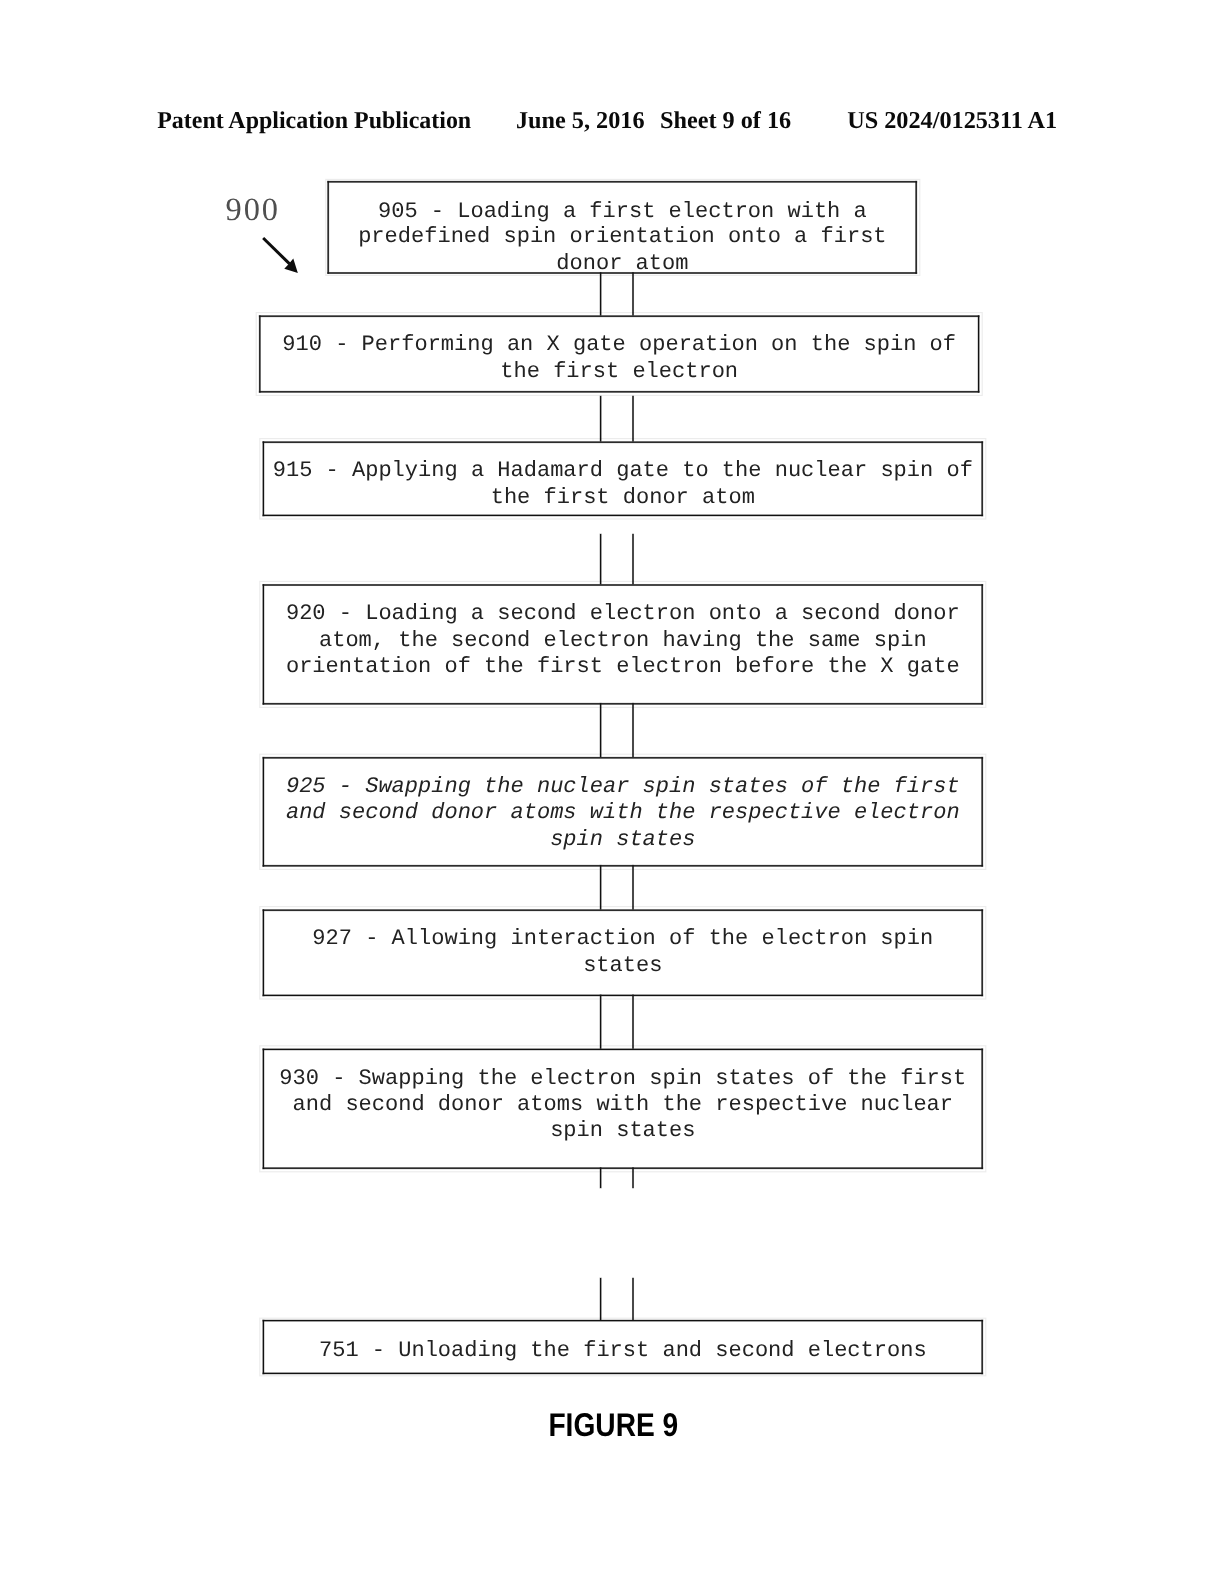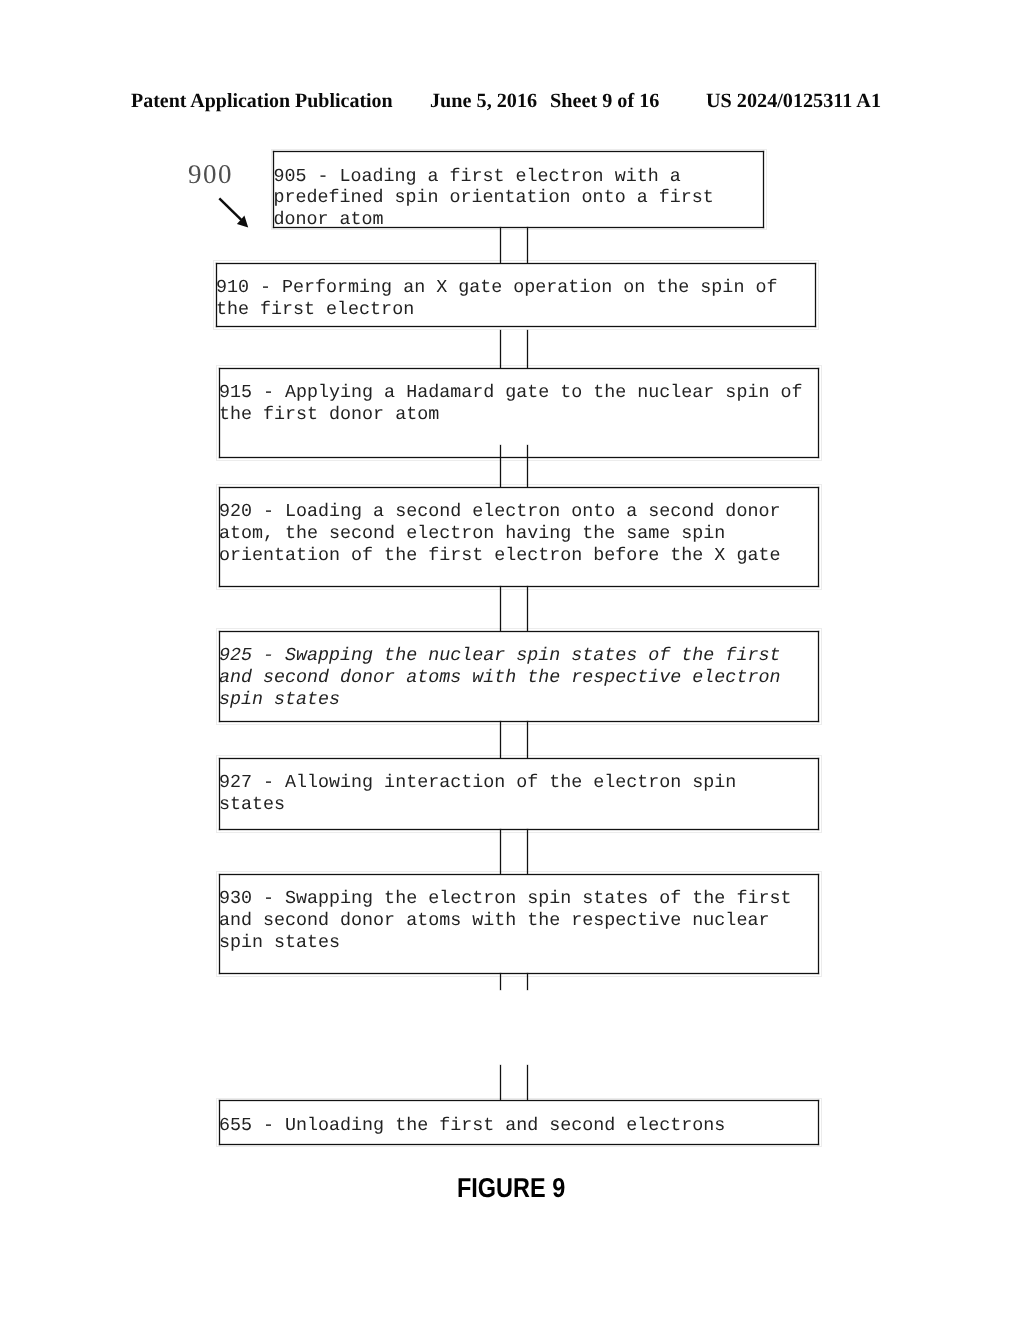--- a/index.html
+++ b/index.html
@@ -28,21 +28,21 @@
      background:#111; box-shadow:0 0 0 0.35px rgba(40,40,40,0.45);
   }
   .node::after {
      left:0; right:0; bottom:-0.4px; height:1.3px;
      background:#111; box-shadow:0 0 0 0.35px rgba(40,40,40,0.45);
   }
   .node > .vedge { position:absolute; top:-0.4px; bottom:-0.4px; width:1.3px; background:#111;
      box-shadow:0 0 0 0.35px rgba(40,40,40,0.45); }
   .node > .vedge.L { left:-0.4px; }
   .node > .vedge.R { right:-0.4px; }
-  .node .txt { width:100%; position:absolute; left:0; top:14.3px; z-index:2;
+  .node .txt { text-align:center; width:100%; position:absolute; left:0; top:14.3px; z-index:2;
        font-family:"Liberation Mono", monospace; font-size:18.35px; line-height:21.8px;
        color:#222222; white-space:pre; }
 
   .conn { position:absolute; }
   .conn i { position:absolute; top:0; bottom:0; width:1.3px; background:#111;
             box-shadow:0 0 0 0.35px rgba(40,40,40,0.45); }
 
   #figlabel { position:absolute; white-space:nowrap; font-family:"Liberation Sans", sans-serif;
       font-weight:bold; font-size:27.4px; color:#000;
       transform:scaleX(0.8565); transform-origin:0 0; }
@@ -56,21 +56,21 @@
   #h-sheet { left:550px; top:90px; }
   #h-doc   { left:706px; top:90px; }
 
   
   #reflabel { left:188px;  top:158.6px; }
   #refarrow { position:absolute; left:218.3px; top:196.9px; }
 
   
   #n905 { left:273.4px; top:151.4px;  width:490.5px; height:76.2px; }
   #n910 { left:216px; top:263px;  width:600px; height:64px; }
-  #n915 { left:219px; top:368px;  width:600px; height:90px; }
+  #n915 { left:219px; top:368px;  width:600px; height:62px; }
   #n920 { left:219px; top:487px;  width:600px; height:100px; }
   #n925 { left:219px; top:631px;  width:600px; height:91px;font-style:italic; }
   #n927 { left:219px; top:758px;  width:600px; height:72px; }
   #n930 { left:219px; top:874px;  width:600px; height:100px; }
   #n940 { left:219px; top:988.8px;  width:600px; height:76.6px; }
   #n945 { left:219px; top:1100.4px; width:600px; height:44.1px; }
 
   
   #c905 { left:499.7px; top:227px; width:28px; height:37px; }
   #c910 { left:499.7px; top:330px; width:28px; height:39px; }
@@ -192,17 +192,17 @@
 
   <div class="conn" id="c940">
       <i class="l"></i>
       <i class="r"></i>
     </div>
 
   <div class="node" id="n945">
     <span class="ghost"></span>
       <span class="vedge L"></span>
       <span class="vedge R"></span>
-      <div class="txt">655 - Unloading the first and second electrons</div>
+      <div class="txt">751 - Unloading the first and second electrons</div>
   </div>
 
   <div id="figlabel">FIGURE 9</div>
 </div>
 
 </body></html>

